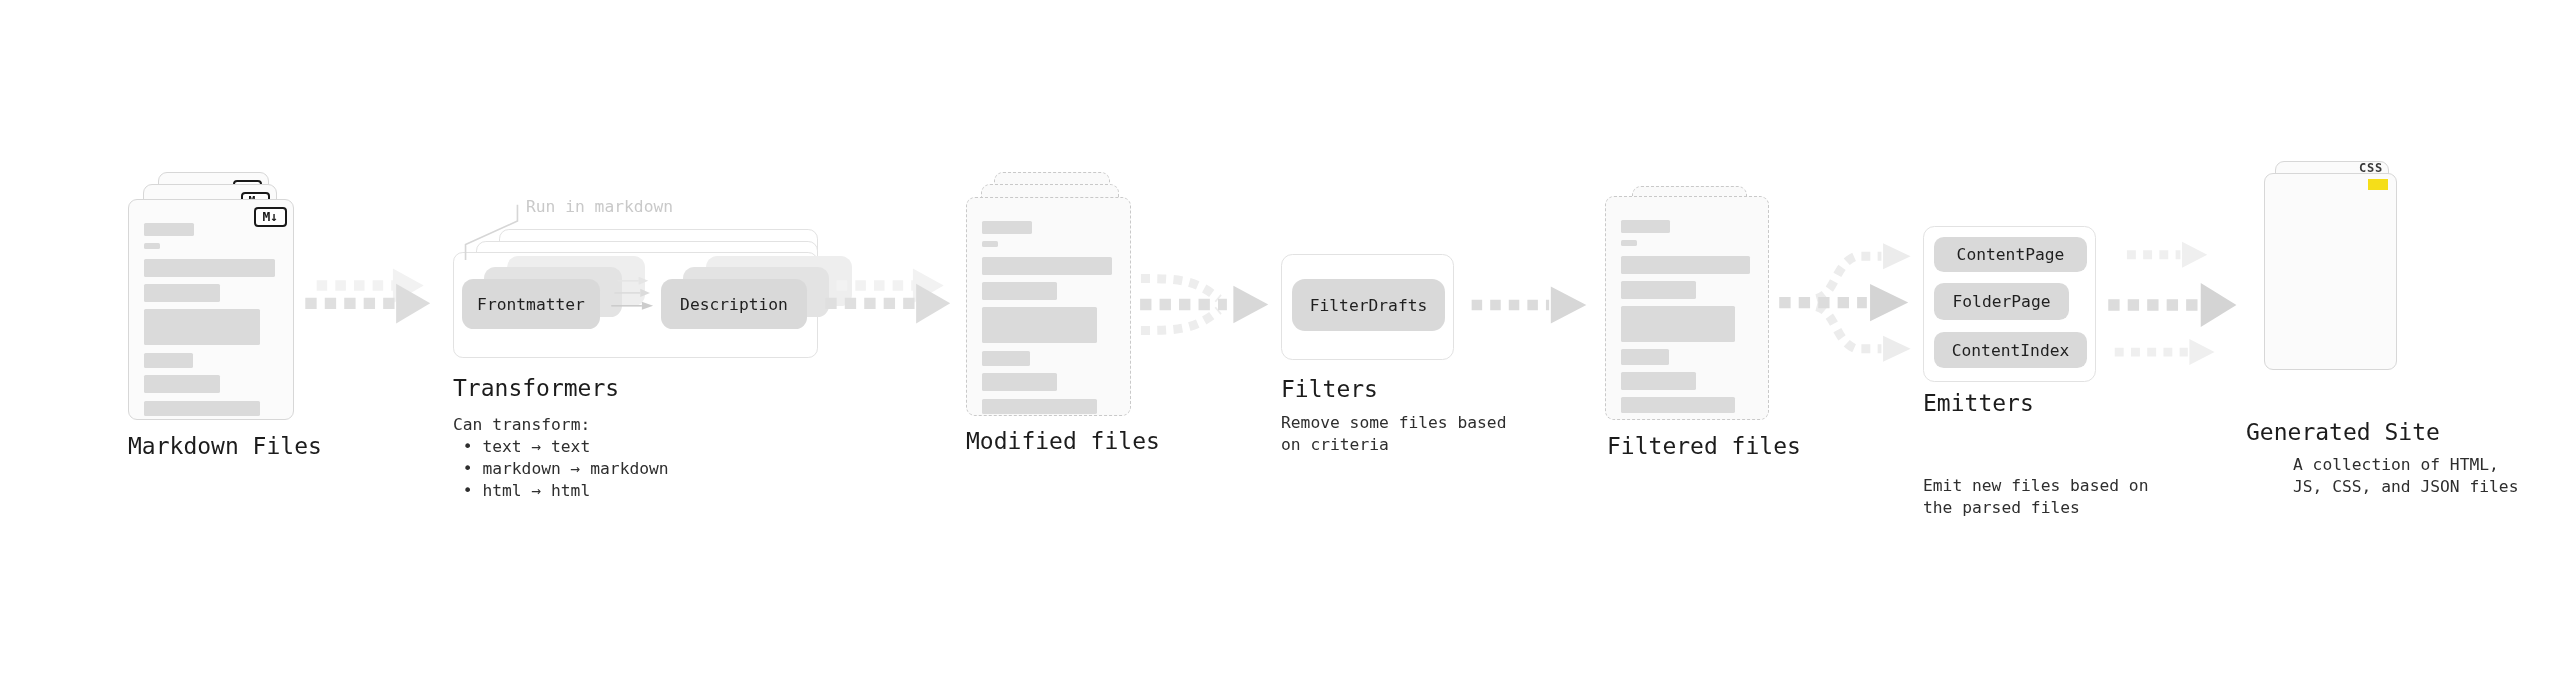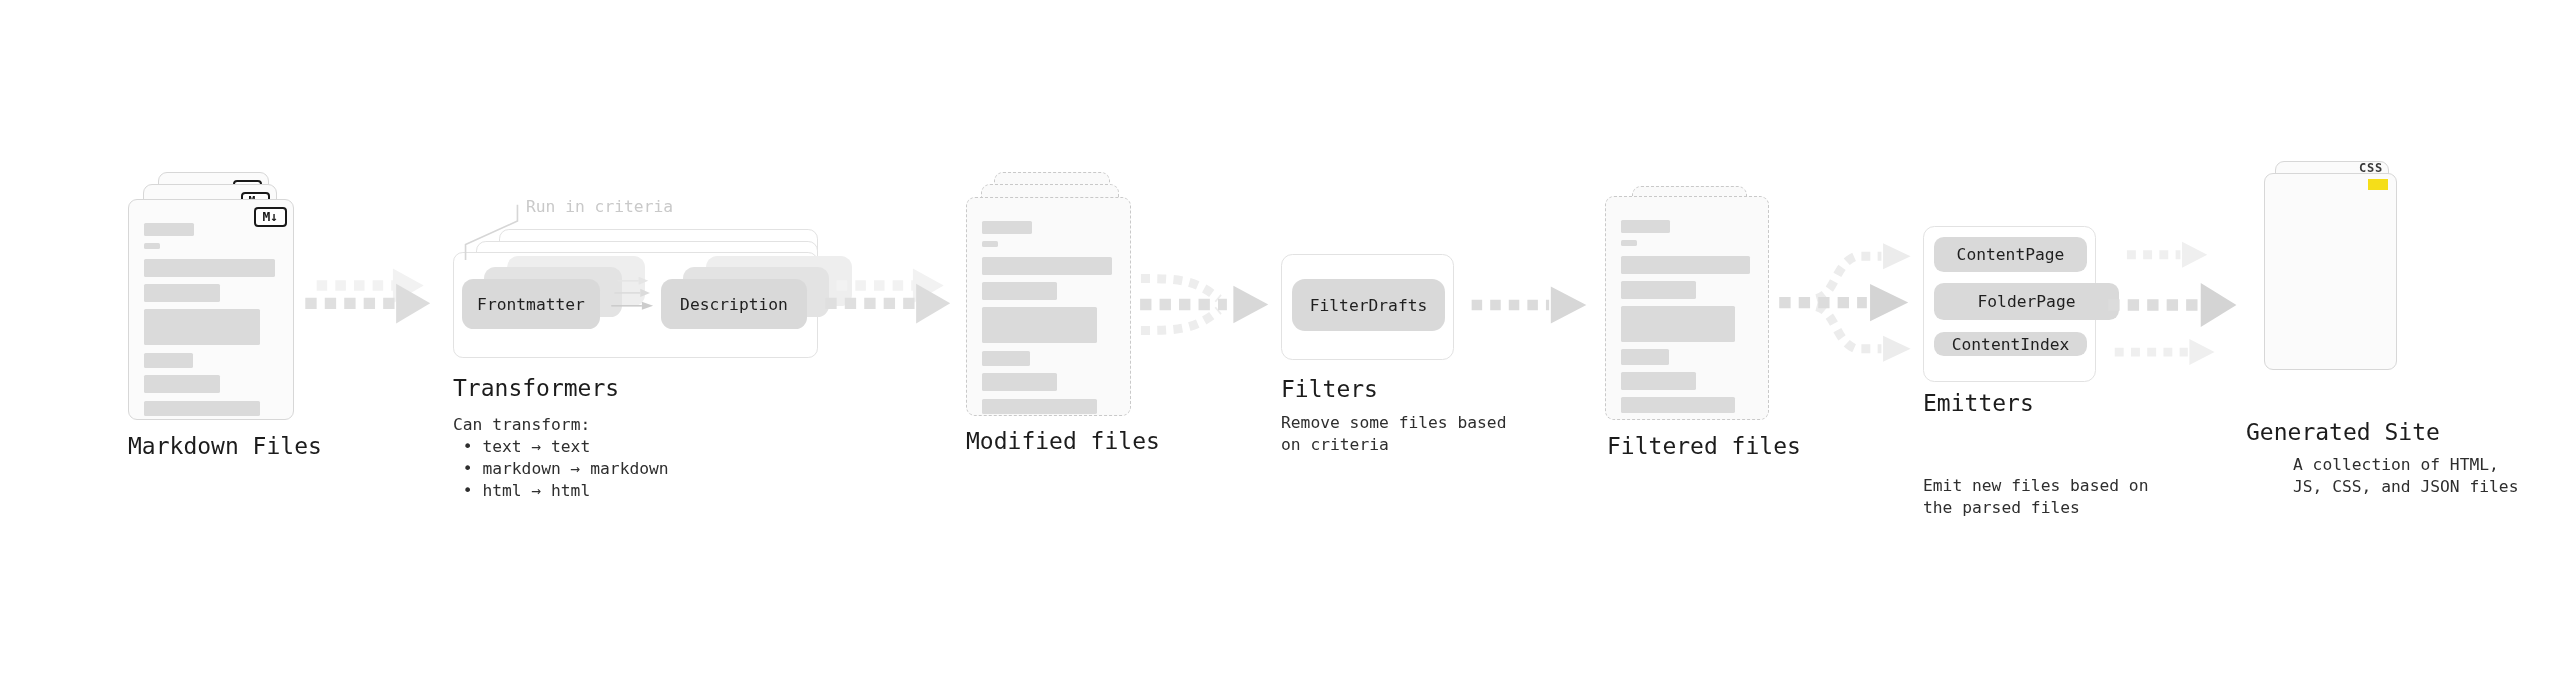--- a/index.html
+++ b/index.html
@@ -63,22 +63,22 @@
   #st-generated { left:2246px; top:161px; width:179px; height:260px; }
   #st-generated .p-back  { left:29px; top:0;    width:114px; height:187px; }
   #st-generated .p-mid   { left:18px; top:12.2px; width:133px; height:197px; }
   #st-generated .p-front { left:0;    top:26px; width:167px; height:222px; }
 
   
   #flt-box  { left:1281px; top:254px; width:173px; height:106px; border-radius:11.4px; }
   #flt-pill { left:1292px; top:279px; width:153px; height:52px; border-radius:13px; }
   #em-box { left:1923px; top:226px; width:173px; height:156px; border-radius:11.4px; }
   #em-p1 { left:1934px; top:237px; width:153px; height:35px; border-radius:9.8px; }
-  #em-p2 { left:1934px; top:283px; width:185px; height:37px; border-radius:9.8px; }
-  #em-p3 { left:1934px; top:332px; width:153px; height:24px; border-radius:9.8px; }
+  #em-p2 { left:1934px; top:283px; width:135px; height:37px; border-radius:9.8px; }
+  #em-p3 { left:1934px; top:332px; width:153px; height:36px; border-radius:9.8px; }
 
   
   #t-markdown { left:128px;  top:432px; }
   #t-transformers { left:453px; top:374px; }
   #t-modified { left:966px; top:427px; }
   #t-filters  { left:1281px; top:375px; }
   #t-filtered { left:1607px; top:432px; }
   #t-emitters { left:1923px; top:389px; }
   #t-generated{ left:2246px; top:418px; }
   #d-transformers { left:453px; top:414px; }
@@ -161,21 +161,21 @@
     <polygon points="38,2 38,12 50,7" fill="#e5e5e5"></polygon>
     <line x1="8" y1="22" x2="40" y2="22" stroke="#dbdbdb" stroke-width="2"></line>
     <polygon points="40,17 40,27 52,22" fill="#dbdbdb"></polygon>
     <line x1="4" y1="38" x2="42" y2="38" stroke="#cccccc" stroke-width="2"></line>
     <polygon points="42,33 42,43 56,38" fill="#cccccc"></polygon>
   </svg>
 
   <svg class="abs" id="tf-leader" width="73" height="69" viewBox="0 0 90 85">
     <polyline points="77,12 77,32 13,61 13,80" fill="none" stroke="#d6d6d6" stroke-width="2"></polyline>
   </svg>
-  <div class="annotation" id="tf-note">Run in criteria</div>
+  <div class="annotation" id="tf-note">Run in markdown</div>
 
   <div class="title" id="t-transformers">Transformers</div>
   <div class="subtitle" id="d-transformers">
     <div>Can transform:</div>
     <div class="ind">• text → text</div>
     <div class="ind">• markdown → markdown</div>
     <div class="ind">• html → html</div>
   </div>
 
   <svg class="abs" id="arr2" width="138" height="73" viewBox="0 0 170 90">

